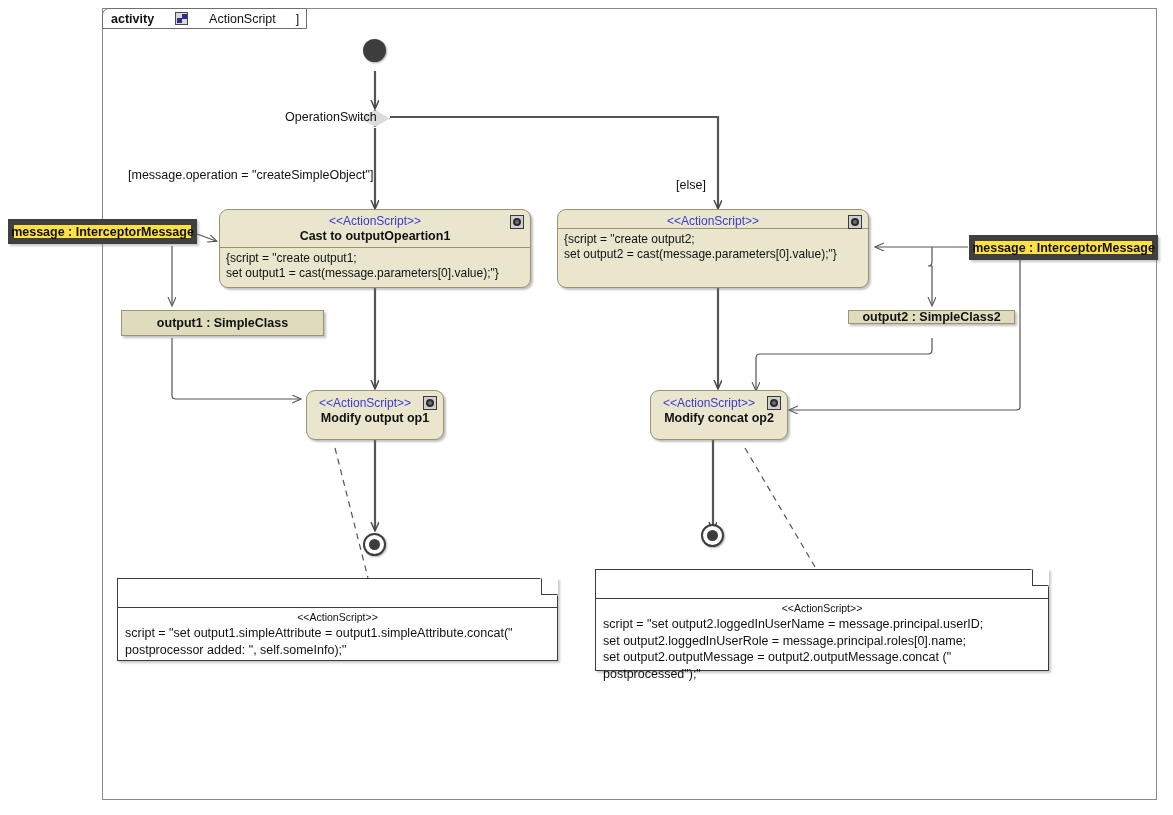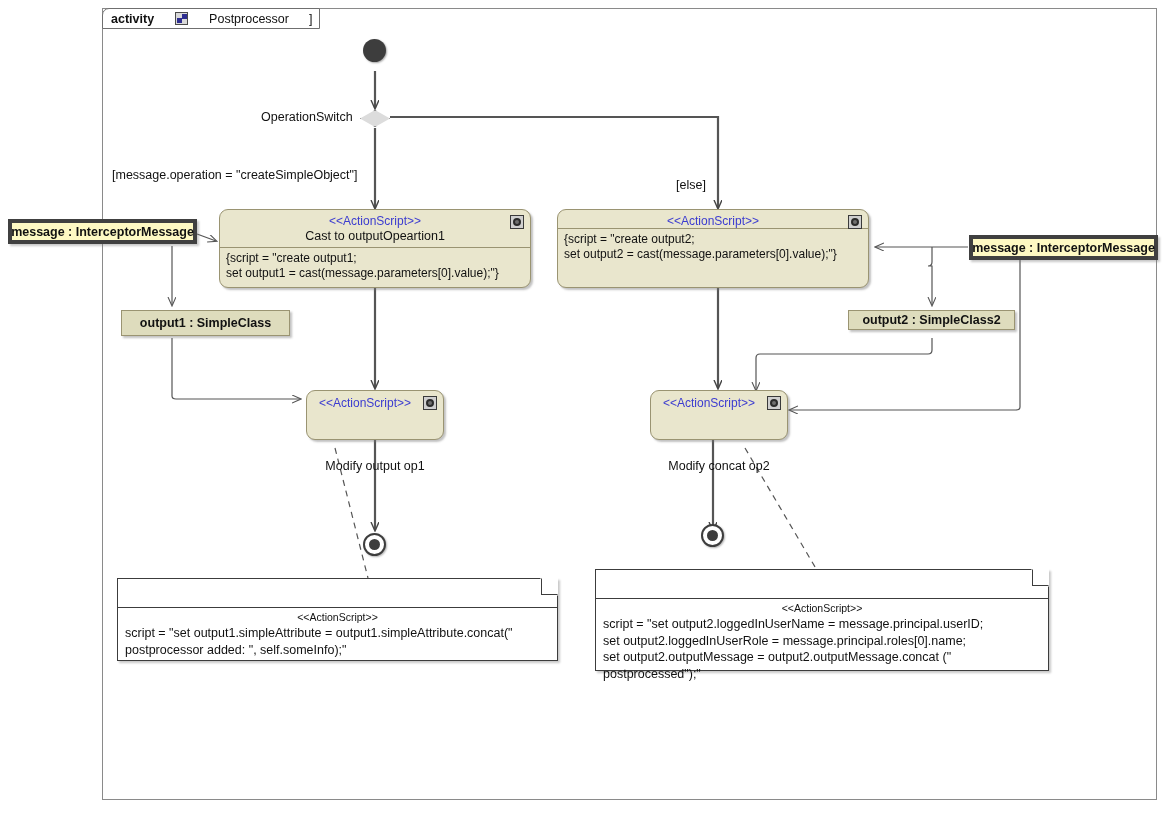--- a/index.html
+++ b/index.html
@@ -101,20 +101,21 @@
     background: #dcdcdc;
     border: 1px solid #6d6d6d;
     transform: skew(0deg);
     clip-path: polygon(50% 0%, 100% 50%, 50% 100%, 0% 50%);
   }
   .decision-label {
     position: absolute;
     font-size: 12.5px;
     color: #111;
     white-space: nowrap;
+    margin-left: 24px;
   }
   .guard {
     position: absolute;
     font-size: 12.5px;
     color: #111;
     white-space: nowrap;
   }
 
   
   .action {
@@ -126,21 +127,21 @@
   }
   .action .stereo {
     text-align: center;
     color: #3b3bd0;
     font-size: 12px;
     padding-top: 4px;
     line-height: 14px;
   }
   .action .name {
     text-align: center;
-    font-weight: normal;
+    font-weight: bold;
     font-size: 12.5px;
     color: #111;
     padding: 1px 6px 3px 6px;
     line-height: 15px;
   }
   .action .sep {
     height: 1px;
     background: #9a9472;
     margin: 0;
   }
@@ -162,28 +163,28 @@
     justify-content: center;
   }
   .act-icon i {
     display: block;
     width: 8px; height: 8px;
     border-radius: 50%;
     border: 2px solid #2b2b2b;
     background: #6f6f6f;
   }
 
-  .action.compact .name { padding-bottom: 5px; margin-top: 48px; }
+  .action.compact .name { padding-bottom: 5px; }
   .action.compact .stereo { padding-top: 5px; }
 
   
   .pin {
     position: absolute;
-    background: #fef9c3;
-    border: 4px solid #404040;
+    background: #fde047;
+    border: 6px solid #404040;
     box-shadow: 2px 2px 2px rgba(120,120,120,.4);
     font-weight: bold;
     font-size: 12.5px;
     color: #111;
     display: flex;
     align-items: center;
     justify-content: center;
     white-space: nowrap;
   }
   .objnode {
@@ -286,29 +287,29 @@
     <path d="M1020,258 L1020,407 Q1020,410 1016,410 L790,410" stroke="#555" stroke-width="1.2" fill="none" marker-end="url(#arrowthin)"></path>
 
     <path d="M335,448 L368,578" stroke="#555" stroke-width="1.2" fill="none" stroke-dasharray="6,5"></path>
     <path d="M745,448 L818,572" stroke="#555" stroke-width="1.2" fill="none" stroke-dasharray="6,5"></path>
   </svg>
 
   <div class="frame"></div>
   <div class="frame-header">
     <span class="kw">activity</span>
     <span class="hdr-icon"></span>
-    <span>Postprocessor</span>
+    <span>ActionScript</span>
     <span>]</span>
   </div>
 
   <div class="init-node" style="left:363px; top:39px;"></div>
 
   <div class="decision" style="left:360px; top:110px;"></div>
   <div class="decision-label" style="left:261px; top:110px;">OperationSwitch</div>
-  <div class="guard" style="left:112px; top:168px;">[message.operation = "createSimpleObject"]</div>
+  <div class="guard" style="left:128px; top:168px;">[message.operation = "createSimpleObject"]</div>
   <div class="guard" style="left:676px; top:178px;">[else]</div>
 
   <div class="action" style="left:219px; top:209px; width:312px; height:79px;">
     <div class="stereo">&lt;&lt;ActionScript&gt;&gt;</div>
     <div class="name">Cast to outputOpeartion1</div>
     <div class="sep"></div>
     <div class="body">{script = "create output1;
 set output1 = cast(message.parameters[0].value);"}</div>
     <div class="act-icon">
         <i></i>
@@ -337,22 +338,22 @@
     <div class="stereo" style="padding-right:20px;">&lt;&lt;ActionScript&gt;&gt;</div>
     <div class="name">Modify concat op2</div>
     <div class="act-icon">
         <i></i>
       </div>
   </div>
 
   <div class="pin" style="left:8px; top:219px; width:189px; height:25px;">message : InterceptorMessage</div>
   <div class="pin" style="left:969px; top:235px; width:189px; height:25px;">message : InterceptorMessage</div>
 
-  <div class="objnode" style="left:121px; top:310px; width:169px; height:26px;">output1 : SimpleClass</div>
-  <div class="objnode" style="left:848px; top:310px; width:167px; height:20px;">output2 : SimpleClass2</div>
+  <div class="objnode" style="left:121px; top:310px; width:203px; height:26px;">output1 : SimpleClass</div>
+  <div class="objnode" style="left:848px; top:310px; width:167px; height:14px;">output2 : SimpleClass2</div>
 
   <div class="final-node" style="left:363px; top:533px;"></div>
   <div class="final-node" style="left:701px; top:524px;"></div>
 
   <div class="note" style="left:117px; top:578px; width:441px; height:83px;">
     <div class="fold-cut"></div>
     <div class="fold"></div>
     <div class="topband"></div>
     <div class="stereo">&lt;&lt;ActionScript&gt;&gt;</div>
     <div class="text">script = "set output1.simpleAttribute = output1.simpleAttribute.concat("

